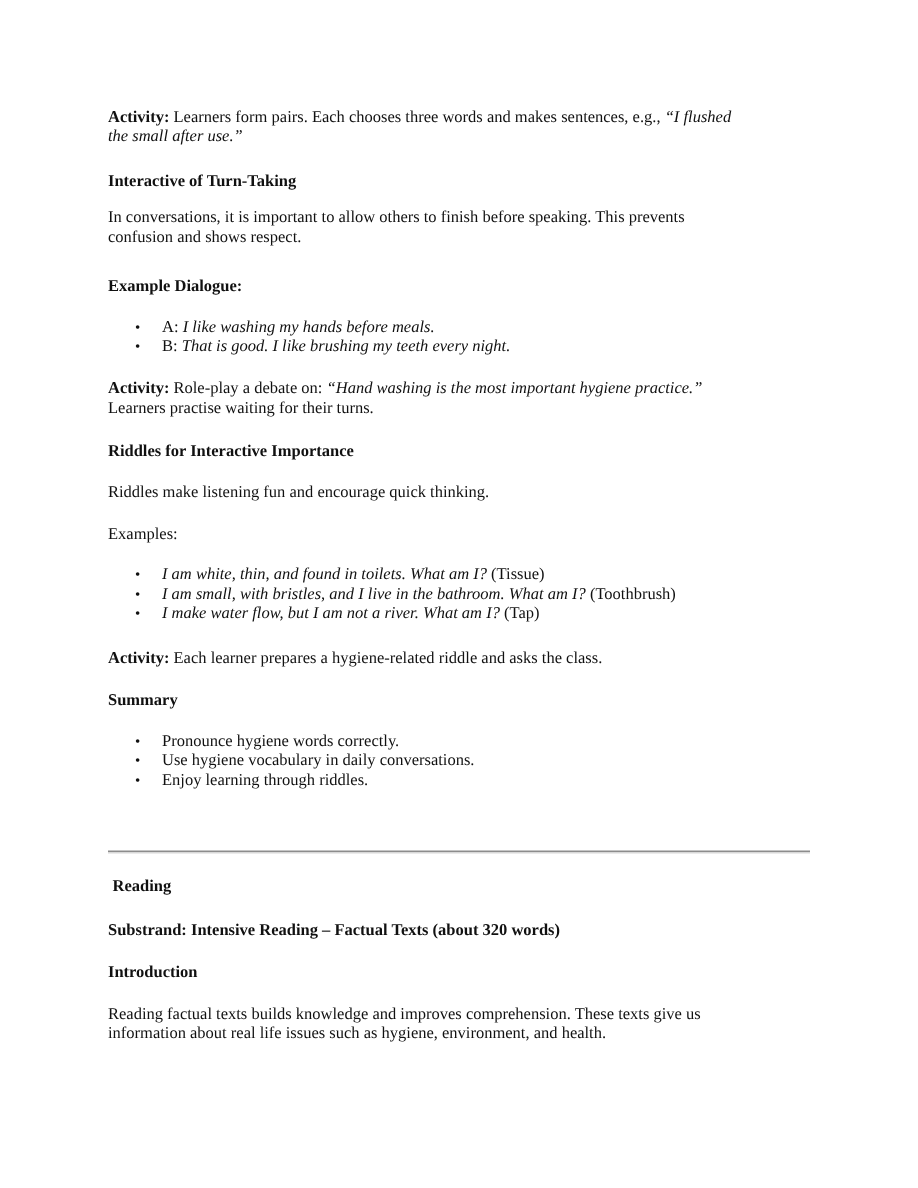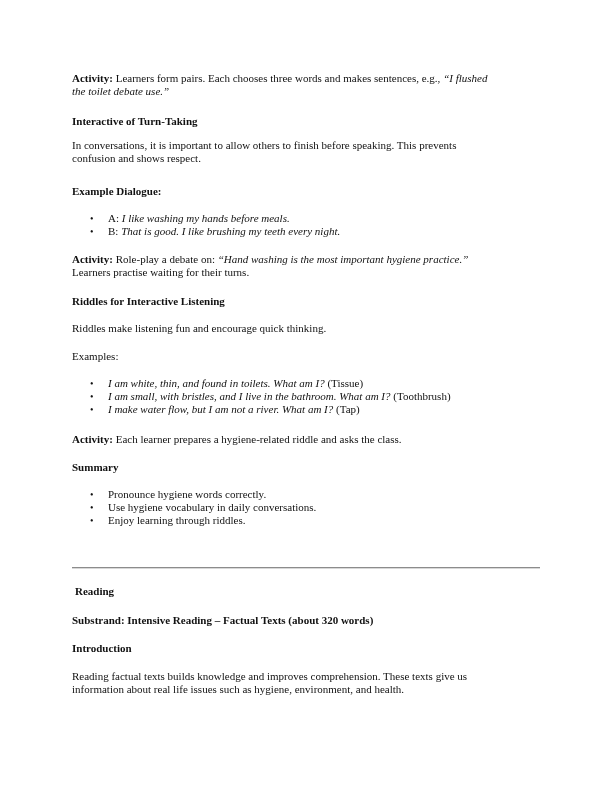--- a/index.html
+++ b/index.html
@@ -20,21 +20,21 @@
     .rule {
       position: absolute; left: 72px; top: 567px; width: 468px; height: 0;
       border-top: 1px solid #8c8c8c; border-bottom: 1px solid #d8d8d8;
     }
   </style>
 </head>
 <body>
 
 <div class="block" style="top:72px;">
   <p><b>Activity:</b><span> Learners form pairs. Each chooses three words and makes sentences, e.g., </span><i>“I flushed</i></p>
-  <p><i>the toilet debate use.”</i></p>
+  <p><i>the small after use.”</i></p>
 </div>
 
 <div class="block" style="top:115px;">
   <b>Interactive of Turn-Taking</b>
 </div>
 <div class="block" style="top:139px;">
   <p>In conversations, it is important to allow others to finish before speaking. This prevents</p>
   <p>confusion and shows respect.</p>
 </div>
 
@@ -45,21 +45,21 @@
   <li><span>A: </span><i>I like washing my hands before meals.</i></li>
   <li><span>B: </span><i>That is good. I like brushing my teeth every night.</i></li>
 </ul>
 
 <div class="block" style="top:253px;">
   <p><b>Activity:</b><span> Role-play a debate on: </span><i>“Hand washing is the most important hygiene practice.”</i></p>
   <p>Learners practise waiting for their turns.</p>
 </div>
 
 <div class="block" style="top:295px;">
-  <b>Riddles for Interactive Listening</b>
+  <b>Riddles for Interactive Importance</b>
 </div>
 <div class="block" style="top:322px;">
   <p>Riddles make listening fun and encourage quick thinking.</p>
 </div>
 <div class="block" style="top:350px;">
   <p>Examples:</p>
 </div>
 <ul class="block" style="top:377px;">
   <li><i>I am white, thin, and found in toilets. What am I?</i><span> (Tissue)</span></li>
   <li><i>I am small, with bristles, and I live in the bathroom. What am I?</i><span> (Toothbrush)</span></li>

